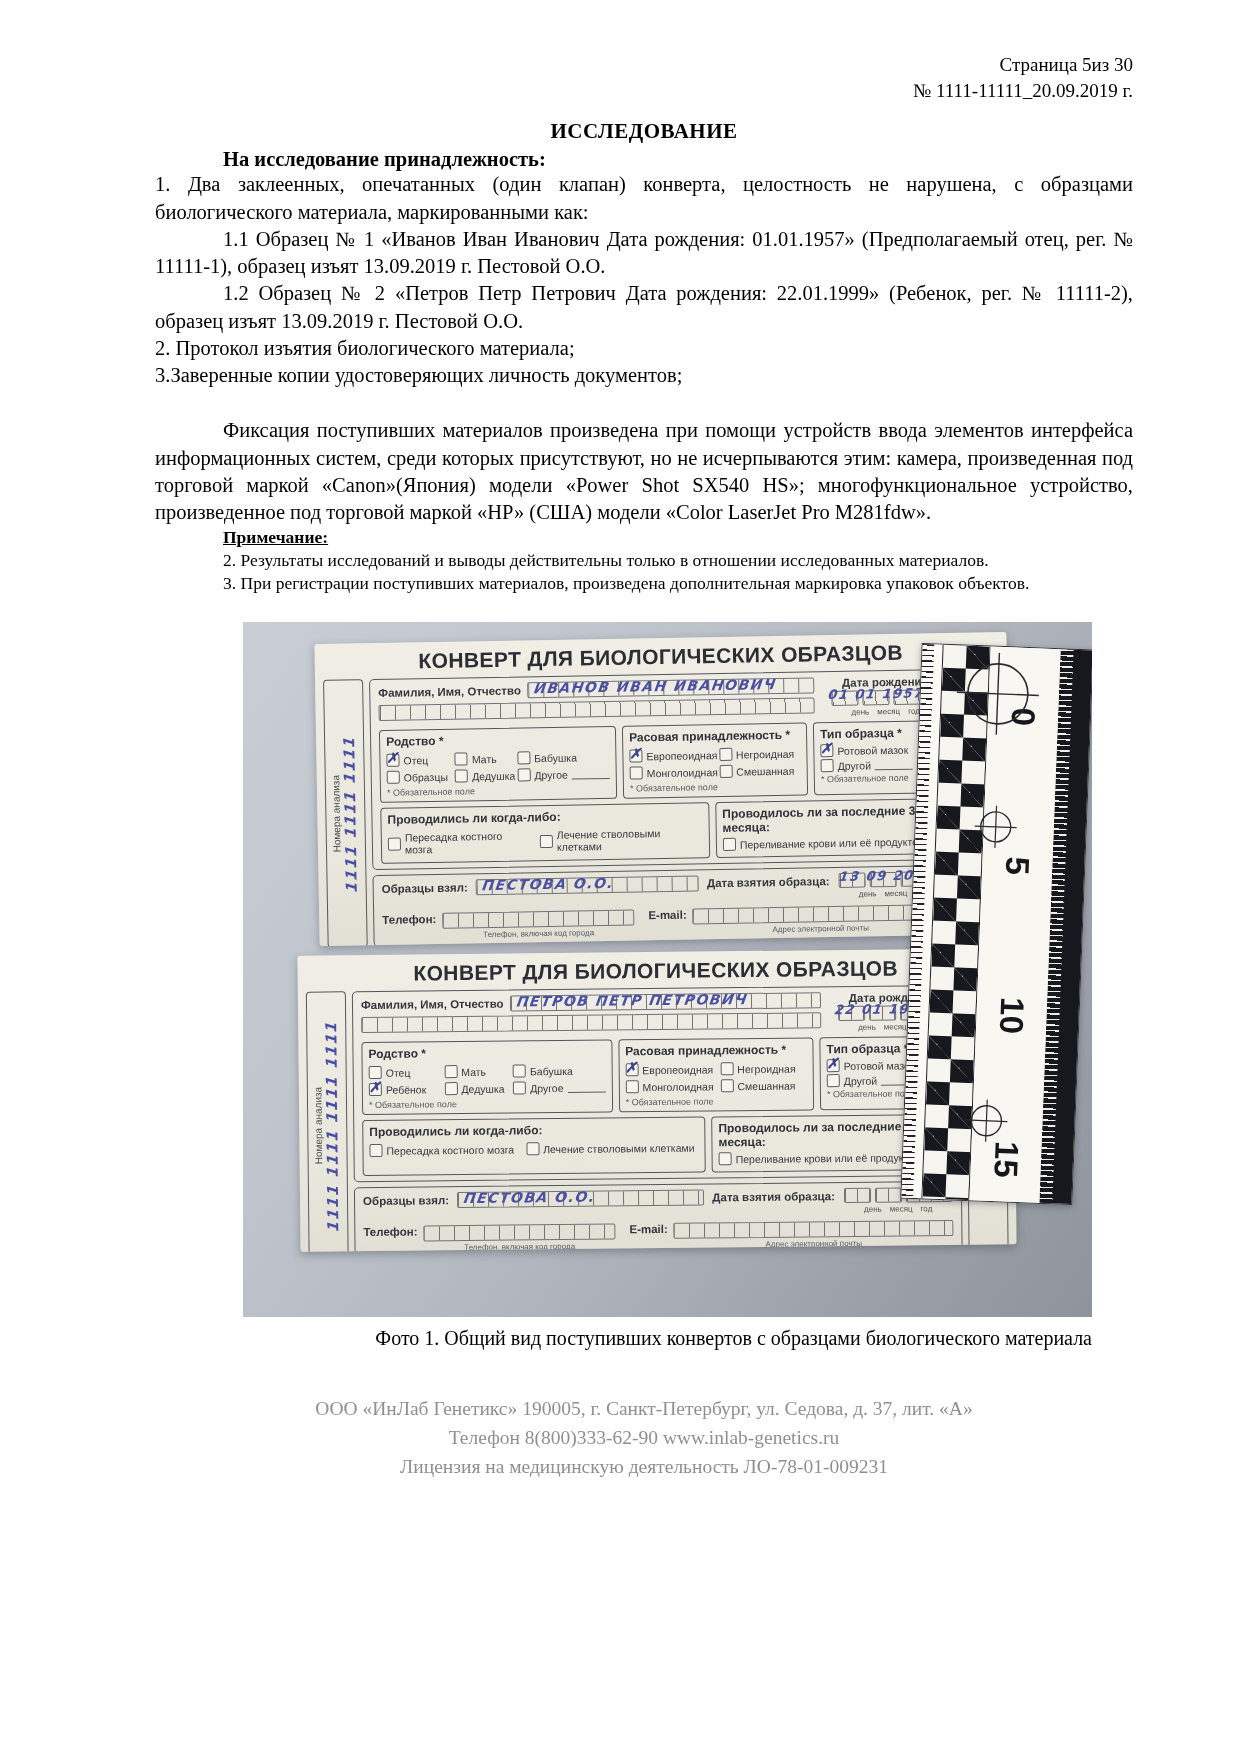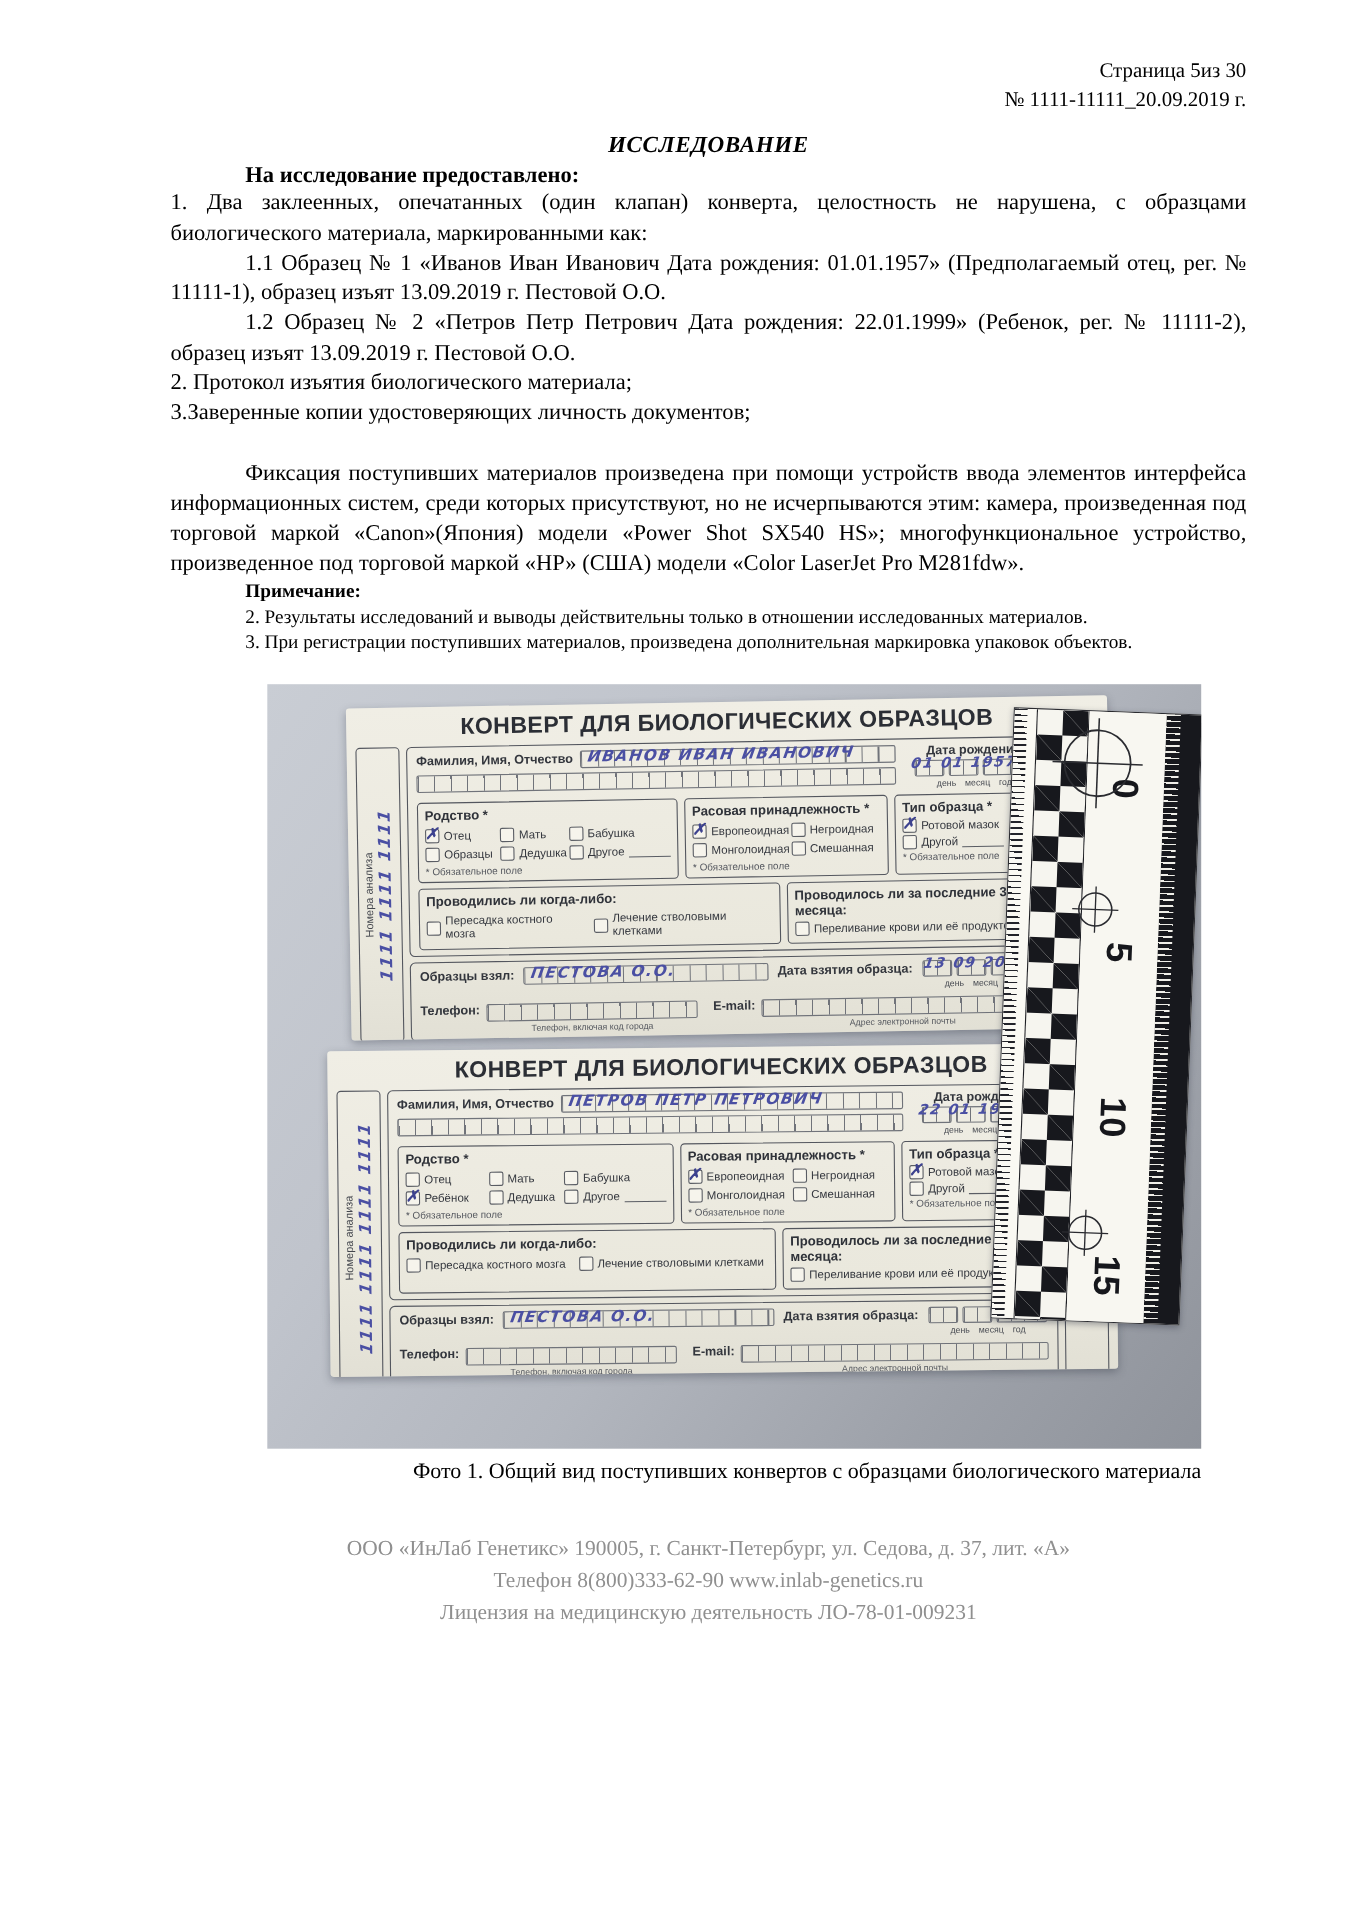--- a/index.html
+++ b/index.html
@@ -1,27 +1,27 @@
 <!DOCTYPE html>
 <html><head>
 <meta charset="utf-8">
 <style>
   html,body{margin:0;padding:0;background:#ffffff;}
   .page{position:relative;width:1241px;height:1754px;box-sizing:border-box;
         padding:52px 108px 0 155px;font-family:"Liberation Serif",serif;color:#000;overflow:hidden;}
   
   .hdr{text-align:right;font-size:19px;line-height:1.35;}
   
-  .doc-title{text-align:center;font-weight:bold;font-size:21px;margin-top:16px;letter-spacing:.5px;font-style:italic;}
+  .doc-title{text-align:center;font-weight:bold;font-size:21px;margin-top:16px;letter-spacing:.5px;}
   .h-bold{font-weight:bold;font-size:20.5px;text-indent:68px;margin-top:4px;}
   p.body{font-size:20.5px;line-height:1.33;text-align:justify;margin:0;}
   p.ind{text-indent:68px;}
   .gap28{height:28px;}
   .note p{font-size:17.5px;line-height:1.32;text-align:justify;margin:0;text-indent:68px;}
-  .note .nh{font-weight:bold;}
+  .note .nh{font-weight:bold;text-decoration:underline;}
   p.flush{text-indent:0;}
 
   
   .photo{position:relative;width:849px;height:695px;margin:26px 0 0 88px;overflow:hidden;
          background:linear-gradient(125deg,#c9cdd4 0%,#c0c4cc 30%,#b2b6be 55%,#9da1a9 80%,#8f939b 100%);
          font-family:"Liberation Sans",sans-serif;}
   .envelope{position:absolute;background:linear-gradient(180deg,#f0eee5 0%,#eae8dd 70%,#e2e0d5 100%);
             border-radius:3px;box-shadow:0 3px 8px rgba(40,45,60,.35);box-sizing:border-box;color:#35383f;overflow:hidden;}
   .env1{left:74px;top:16px;width:692px;height:302px;transform:rotate(-1deg);}
   .env2{left:56px;top:330px;width:716px;height:296px;transform:rotate(-.6deg);padding-bottom:22px;}
@@ -108,21 +108,21 @@
 <body>
 
 <div class="page">
 
   <div class="hdr">
     <div>Страница 5из 30</div>
     <div>№ 1111-11111_20.09.2019 г.</div>
   </div>
 
   <div class="doc-title">ИССЛЕДОВАНИЕ</div>
-  <div class="h-bold">На исследование предоставлено:</div>
+  <div class="h-bold">На исследование принадлежность:</div>
 
   <p class="body flush">1. Два заклеенных, опечатанных (один клапан) конверта, целостность не нарушена, с образцами биологического материала, маркированными как:</p>
   <p class="body ind">1.1 Образец № 1 «Иванов Иван Иванович Дата рождения: 01.01.1957» (Предполагаемый отец, рег. № 11111-1), образец изъят 13.09.2019 г. Пестовой О.О.</p>
   <p class="body ind">1.2 Образец № 2 «Петров Петр Петрович Дата рождения: 22.01.1999» (Ребенок, рег. № 11111-2), образец изъят 13.09.2019 г. Пестовой О.О.</p>
   <p class="body flush">2. Протокол изъятия биологического материала;</p>
   <p class="body flush">3.Заверенные копии удостоверяющих личность документов;</p>
 
   <div class="gap28"></div>
   <p class="body ind">Фиксация поступивших материалов произведена при помощи устройств ввода элементов интерфейса информационных систем, среди которых присутствуют, но не исчерпываются этим: камера, произведенная под торговой маркой «Canon»(Япония) модели «Power Shot SX540 HS»; многофункциональное устройство, произведенное под торговой маркой «НР» (США) модели «Color LaserJet Pro M281fdw».</p>
 

